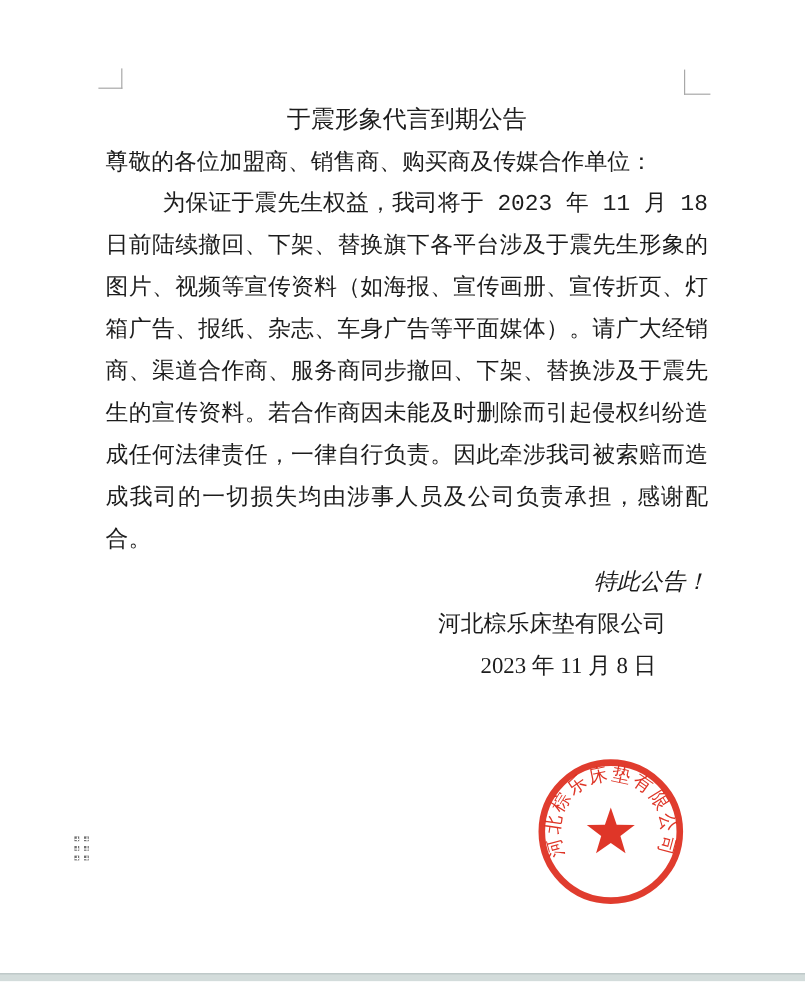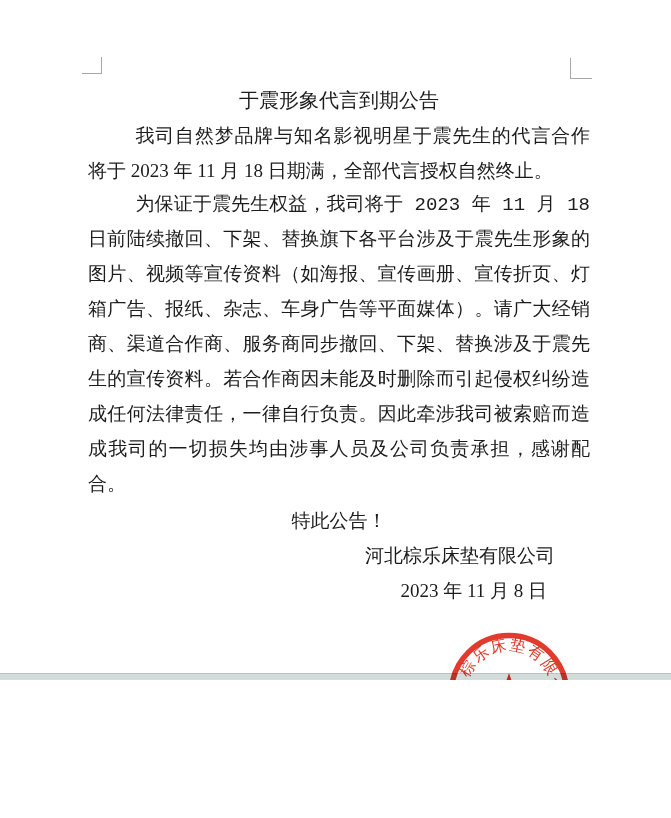--- a/index.html
+++ b/index.html
@@ -1,39 +1,39 @@
 <!DOCTYPE html>
 <html><head>
 <meta charset="utf-8">
 <style>
   html,body { margin:0; padding:0; background:#ffffff; }
   .page {
     position:relative;
-    width:671px; height:680px;
+    width:671px; height:818px;
     background:#ffffff;
     overflow:hidden;
     font-family:"Liberation Serif","DejaVu Serif",serif;
     color:#1c1c1c;
   }
   .content {
     position:absolute;
     left:88px; top:83px; width:502px;
     font-size:19px; line-height:35px;
     text-align:justify;
   }
   .doc-title {
     font-size:20px; font-weight:normal;
     text-align:center; text-align-last:center;
     margin:0; line-height:35px;
   }
   .content p { margin:0; }
   .indent { text-indent:2.5em; }
   .para-b { margin-top:5px;font-family:Liberation Mono, monospace; }
   .para-c { margin-top:10px; }
-  .closing { margin-top:42px; text-align:center; }
+  .closing { margin-top:42px; text-align:right;font-style:italic; }
   .signature { text-align:right; }
   .sig-company { padding-right:35px; }
   .sig-date { padding-right:43px; }
 
   
   .mark { position:absolute; background:#a8a8a8; }
   .m-tl-v { left:101px; top:57px;  width:1px;  height:17px; }
   .m-tl-h { left:82px;  top:73px;  width:20px; height:1px;  }
   .m-tr-v { left:570px; top:58px;  width:1px;  height:21px; }
   .m-tr-h { left:570px; top:78px;  width:22px; height:1px;  }
@@ -79,21 +79,21 @@
 
 <div class="page">
 
   <div class="mark m-tl-v"></div>
   <div class="mark m-tl-h"></div>
   <div class="mark m-tr-v"></div>
   <div class="mark m-tr-h"></div>
 
   <div class="content">
     <h1 class="doc-title">于震形象代言到期公告</h1>
-    <p class="indent para-a">我司自然梦品牌与知名影视明星于震先生的代言合作将于 2023 年 11 月 18 日期满，全部代言授权自然终止。</p>
+    <p class="salutation">尊敬的各位加盟商、销售商、购买商及传媒合作单位：</p>
     <p class="indent para-b">为保证于震先生权益，我司将于 2023 年 11 月 18 日前陆续撤回、下架、替换旗下各平台涉及于震先生形象的图片、视频等宣传资料（如海报、宣传画册、宣传折页、灯箱广告、报纸、杂志、车身广告等平面媒体）。请广大经销商、渠道合作商、服务商同步撤回、下架、替换涉及于震先生的宣传资料。若合作商因未能及时删除而引起侵权纠纷造成任何法律责任，一律自行负责。因此牵涉我司被索赔而造成我司的一切损失均由涉事人员及公司负责承担，感谢配合。</p>
     <p class="closing">特此公告！</p>
     <div class="signature">
       <p class="sig-company">河北棕乐床垫有限公司</p>
       <p class="sig-date">2023 年 11 月 8 日</p>
     </div>
   </div>
 
   <div class="anchor-dots">
     <span></span>

